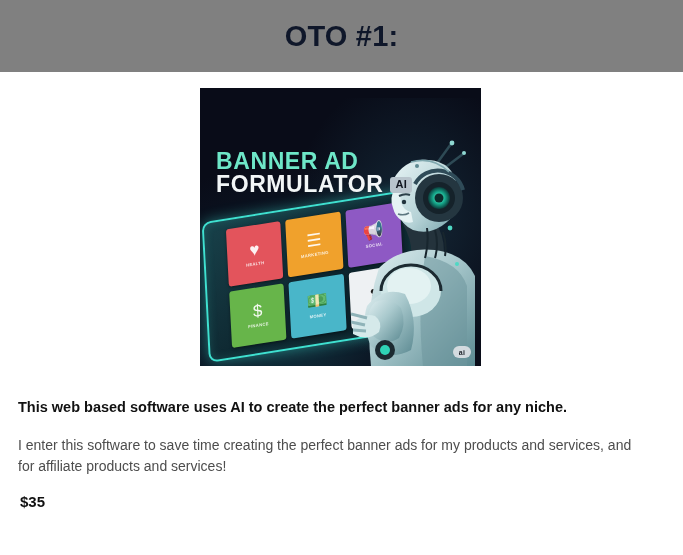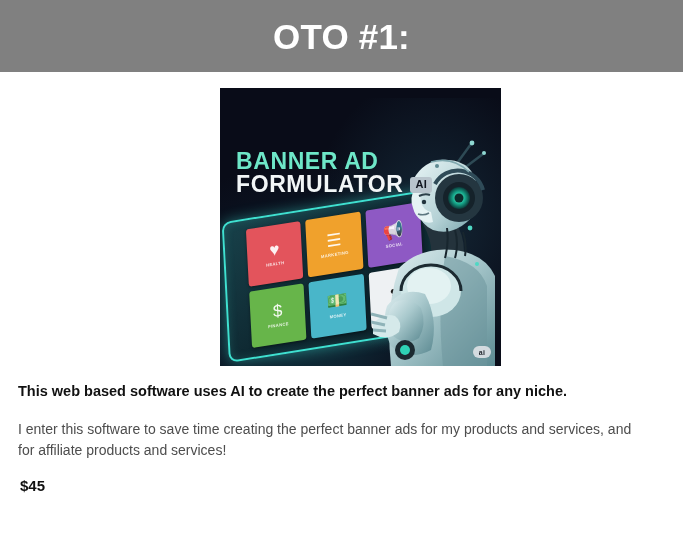--- a/index.html
+++ b/index.html
@@ -19,22 +19,22 @@
   .header-band {
     width: 683px;
     height: 72px;
     background: #808080;
     display: flex;
     align-items: center;
     justify-content: center;
     box-sizing: border-box;
   }
   .header-title {
-    color: #ffffff;
-    font-size: 35px;
+    color: #0f172a;
+    font-size: 29px;
     font-weight: bold;
     letter-spacing: 0.2px;
     line-height: 1;
     margin: 8px;
   }
 
   
   .content {
     padding: 0;
   }
@@ -186,21 +186,21 @@
     font-weight: bold;
     display: flex;
     align-items: center;
     justify-content: center;
     letter-spacing: 0.3px;
   }
 
   
   .copy {
     padding: 0 10px 0 18px;
-    margin-top: 16px;
+    margin-top: 32px;
   }
   .lead {
     font-size: 14.5px;
     font-weight: bold;
     color: #111111;
     margin: 0 0 17px 0;
     line-height: 1.35;
   }
   .para {
     font-size: 14px;
@@ -219,21 +219,21 @@
 </head>
 <body>
 
 <div class="header-band" style="background: rgb(128, 128, 128);">
   <h1 class="header-title">OTO #1:</h1>
 </div>
 
 <div class="content">
 
   <div class="product-image-wrap">
-    <div class="product-image" style="background-color: rgb(9, 12, 24); margin-left: 20px;">
+    <div class="product-image" style="background-color: rgb(9, 12, 24);">
 
       <div class="pi-glow"></div>
       <div class="pi-glow2"></div>
 
       <div class="pi-title">
         <span class="pi-title-l1" style="color: rgb(110, 231, 200);">BANNER AD</span>
         <span class="pi-title-l2row">
           <span class="pi-title-l2" style="color: rgb(242, 246, 247);">FORMULATOR</span>
           <span class="pi-ai-badge">AI</span>
         </span>
@@ -340,16 +340,16 @@
         </svg>
       </div>
 
       <div class="pi-watermark">ai</div>
     </div>
   </div>
 
   <div class="copy">
     <p class="lead">This web based software uses AI to create the perfect banner ads for any niche.</p>
     <p class="para">I enter this software to save time creating the perfect banner ads for my products and services, and for affiliate products and services!</p>
-    <p class="price">$45</p>
+    <p class="price">$35</p>
   </div>
 
 </div>
 
 </body></html>

